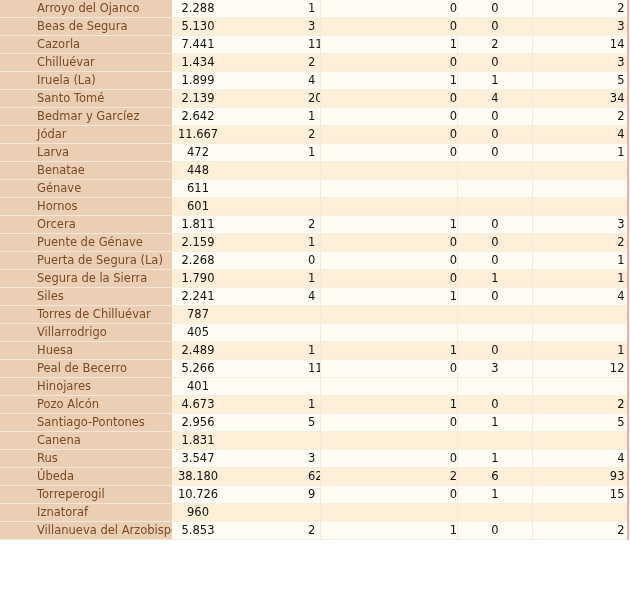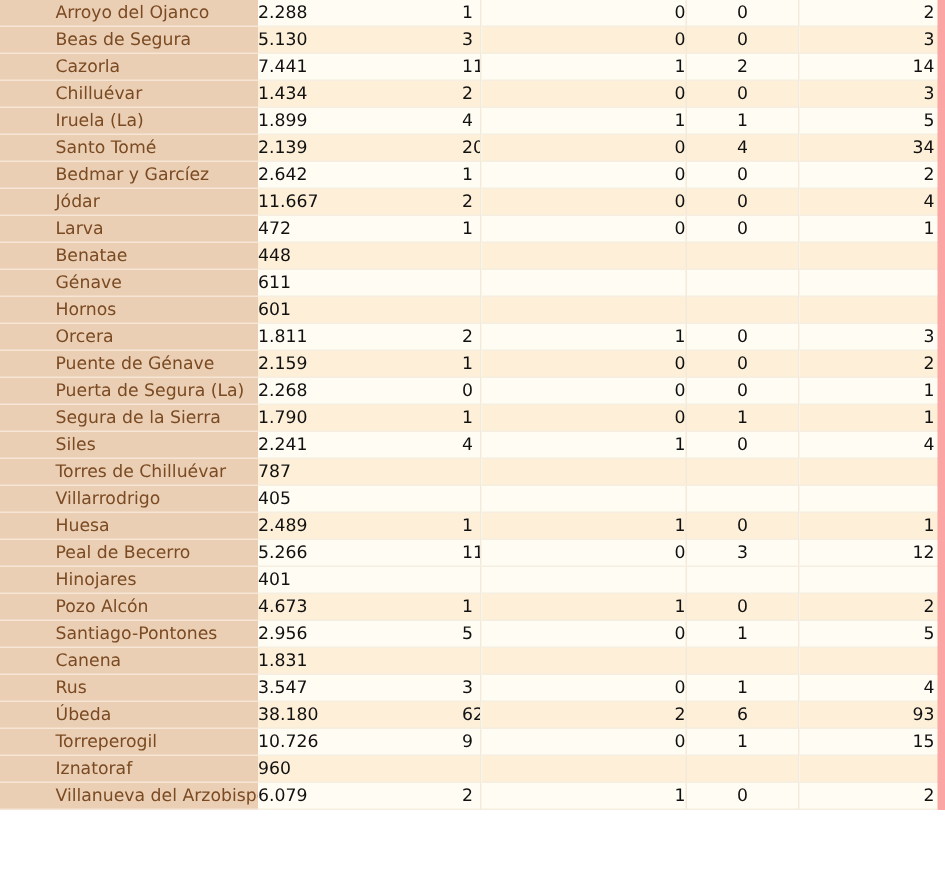--- a/index.html
+++ b/index.html
@@ -1,30 +1,30 @@
 <!DOCTYPE html>
 <html><head>
   <meta charset="utf-8">
   <style>
     html, body { margin: 0; padding: 0; background: #ffffff; }
     body { width: 630px; height: 597px; overflow: hidden; position: relative; }
     .table {
       position: absolute; left: 0; top: 0; width: 627px;
       border-collapse: collapse; table-layout: fixed;
       font-family: "DejaVu Sans", sans-serif; font-size: 11.5px;
-      border-right: 5px solid #fca5a5; border-bottom: 1px solid #a8a8a8;
+      border-right: 2px solid #fca5a5; border-bottom: 1px solid #a8a8a8;
     }
     .table td { height: 17px; padding: 0; line-height: 17px; white-space: nowrap; overflow: hidden; }
     .table tr { border-bottom: 1px solid #f6eee0; }
     .c-name {
       width: 172px; background: #ebcfb5; color: #7a4a22;
       padding-left: 37px !important; box-sizing: border-box;
       border-bottom: 1px solid #f5e6d6;
     }
-    .c-pop { width: 52px; text-align: left; color: #111; }
+    .c-pop { width: 52px; text-align: center; color: #111; }
     .c-n1 { width: 96px; text-align: right; color: #111; padding-right: 0 !important; }
     .c-n1 span { display: inline-block; width: 100%; text-align: left; padding-left: 84px; box-sizing: border-box; }
     .c-n2 { width: 136px; text-align: right; color: #111; border-left: 1px solid #f3ead9; }
     .c-n3 { width: 74px; text-align: center; color: #111; border-left: 1px solid #f3ead9; }
     .c-n4 { width: 95px; text-align: right; color: #111; padding-right: 2px !important; box-sizing: border-box; border-left: 1px solid #f3ead9; }
     tr.odd td.d { background: #fffdf3; }
     tr.even td.d { background: #fdefd8; }
   </style>
 </head>
 <body>
@@ -258,20 +258,20 @@
       <tr class="even">
         <td class="c-name">Iznatoraf</td>
         <td class="c-pop d">960</td>
         <td class="c-n1 d"><span></span></td>
         <td class="c-n2 d"></td>
         <td class="c-n3 d"></td>
         <td class="c-n4 d"></td>
       </tr>
       <tr class="odd">
         <td class="c-name">Villanueva del Arzobispo</td>
-        <td class="c-pop d">6.079</td>
+        <td class="c-pop d">5.853</td>
         <td class="c-n1 d"><span>2</span></td>
         <td class="c-n2 d">1</td>
         <td class="c-n3 d">0</td>
         <td class="c-n4 d">2</td>
       </tr>
     </tbody>
 </table>
 
 </body></html>

